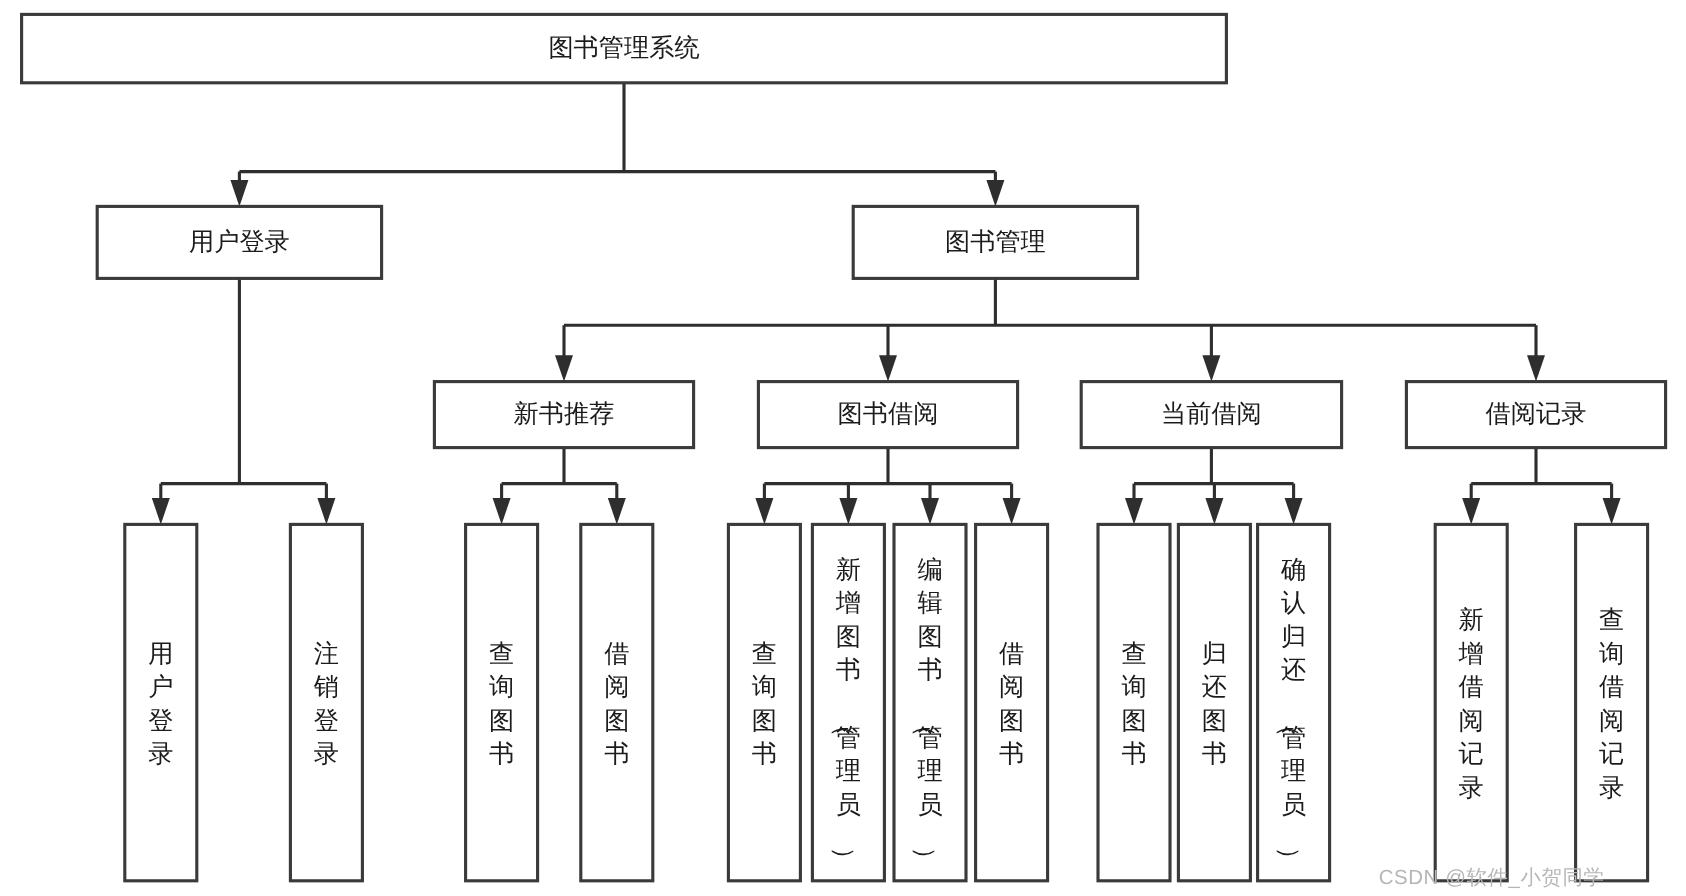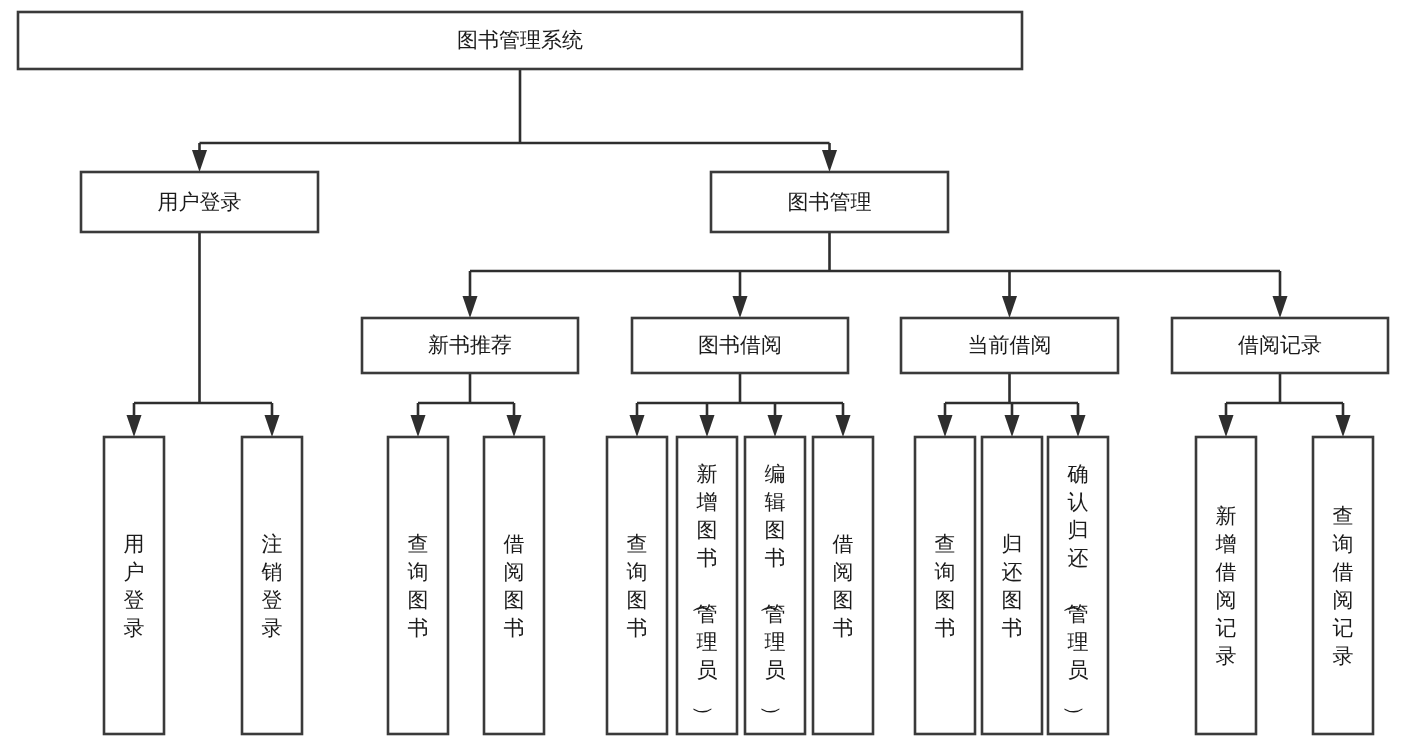--- a/index.html
+++ b/index.html
@@ -217,13 +217,14 @@
         <g>
           <rect class="node-box" x="1196" y="437" width="60" height="297"></rect>
           <text class="node-label-vertical" x="1226" y="523.34"><tspan x="1226" dy="0">新</tspan><tspan x="1226" dy="28">增</tspan><tspan x="1226" dy="28">借</tspan><tspan x="1226" dy="28">阅</tspan><tspan x="1226" dy="28">记</tspan><tspan x="1226" dy="28">录</tspan></text>
         </g>
         <g>
           <rect class="node-box" x="1313" y="437" width="60" height="297"></rect>
           <text class="node-label-vertical" x="1343" y="523.34"><tspan x="1343" dy="0">查</tspan><tspan x="1343" dy="28">询</tspan><tspan x="1343" dy="28">借</tspan><tspan x="1343" dy="28">阅</tspan><tspan x="1343" dy="28">记</tspan><tspan x="1343" dy="28">录</tspan></text>
         </g>
       </g>
   </svg>
+  <div class="watermark">CSDN @软件_小贺同学</div>
 </div>
 
 </body></html>

